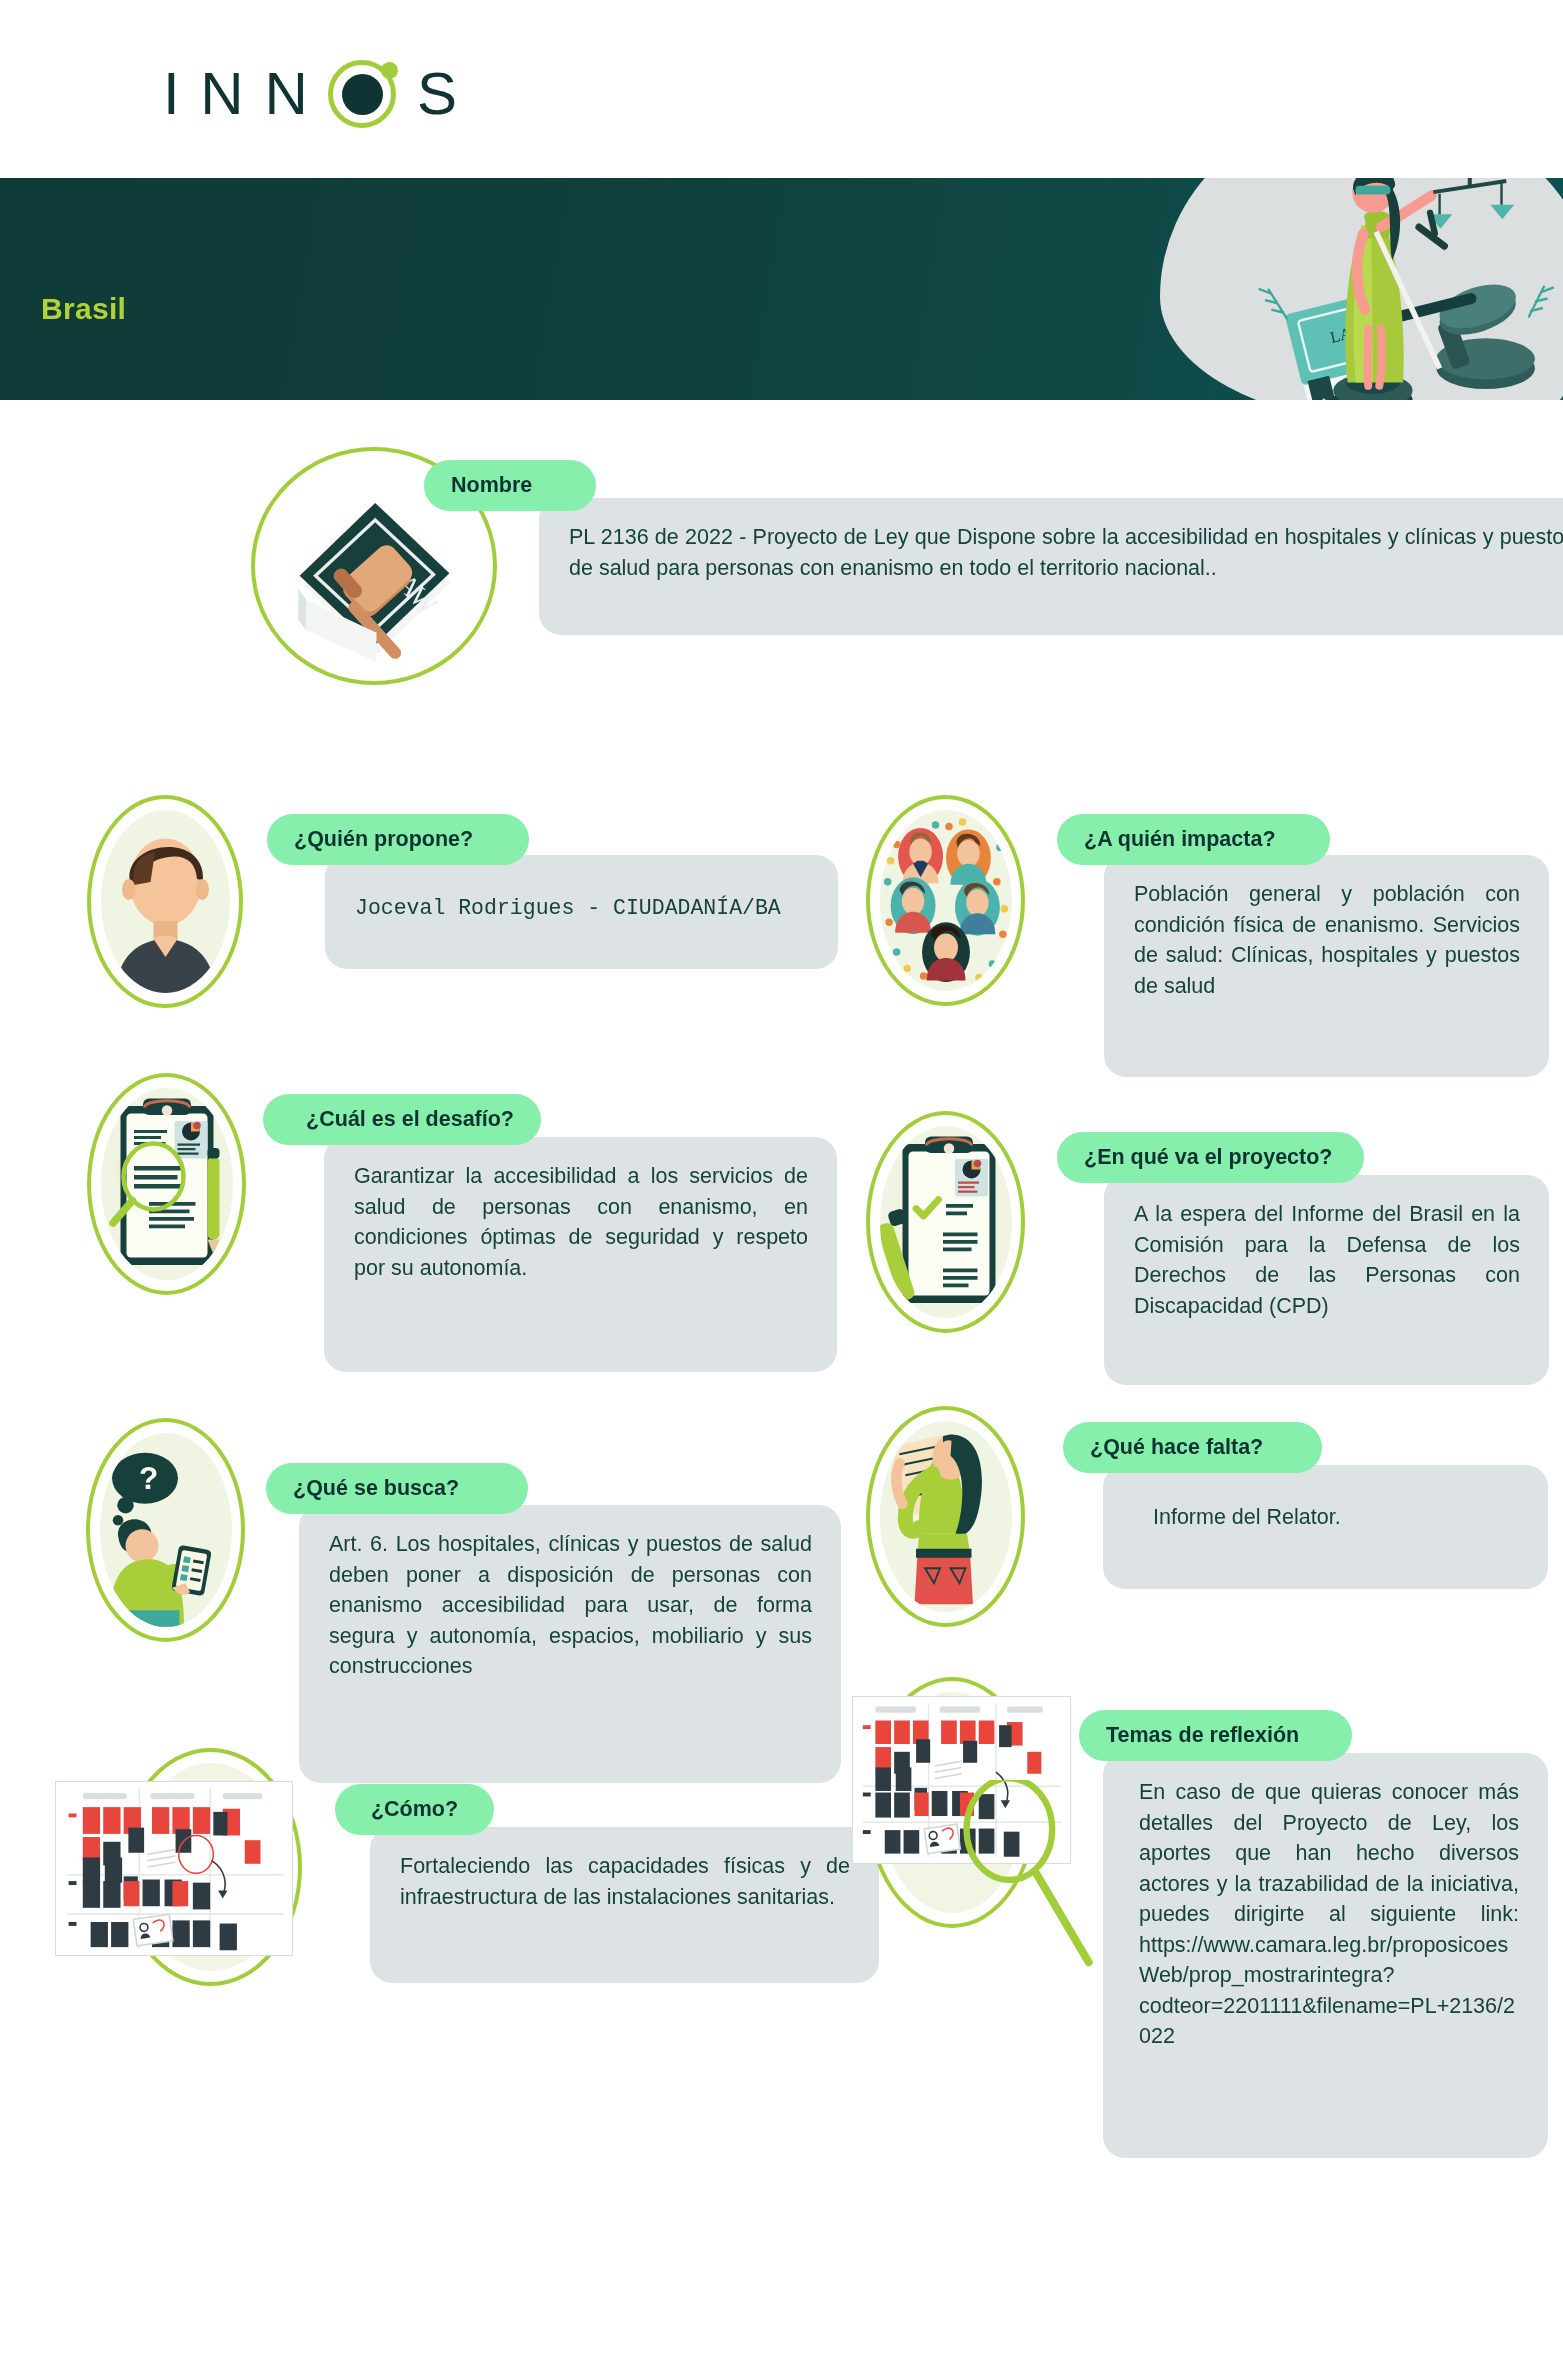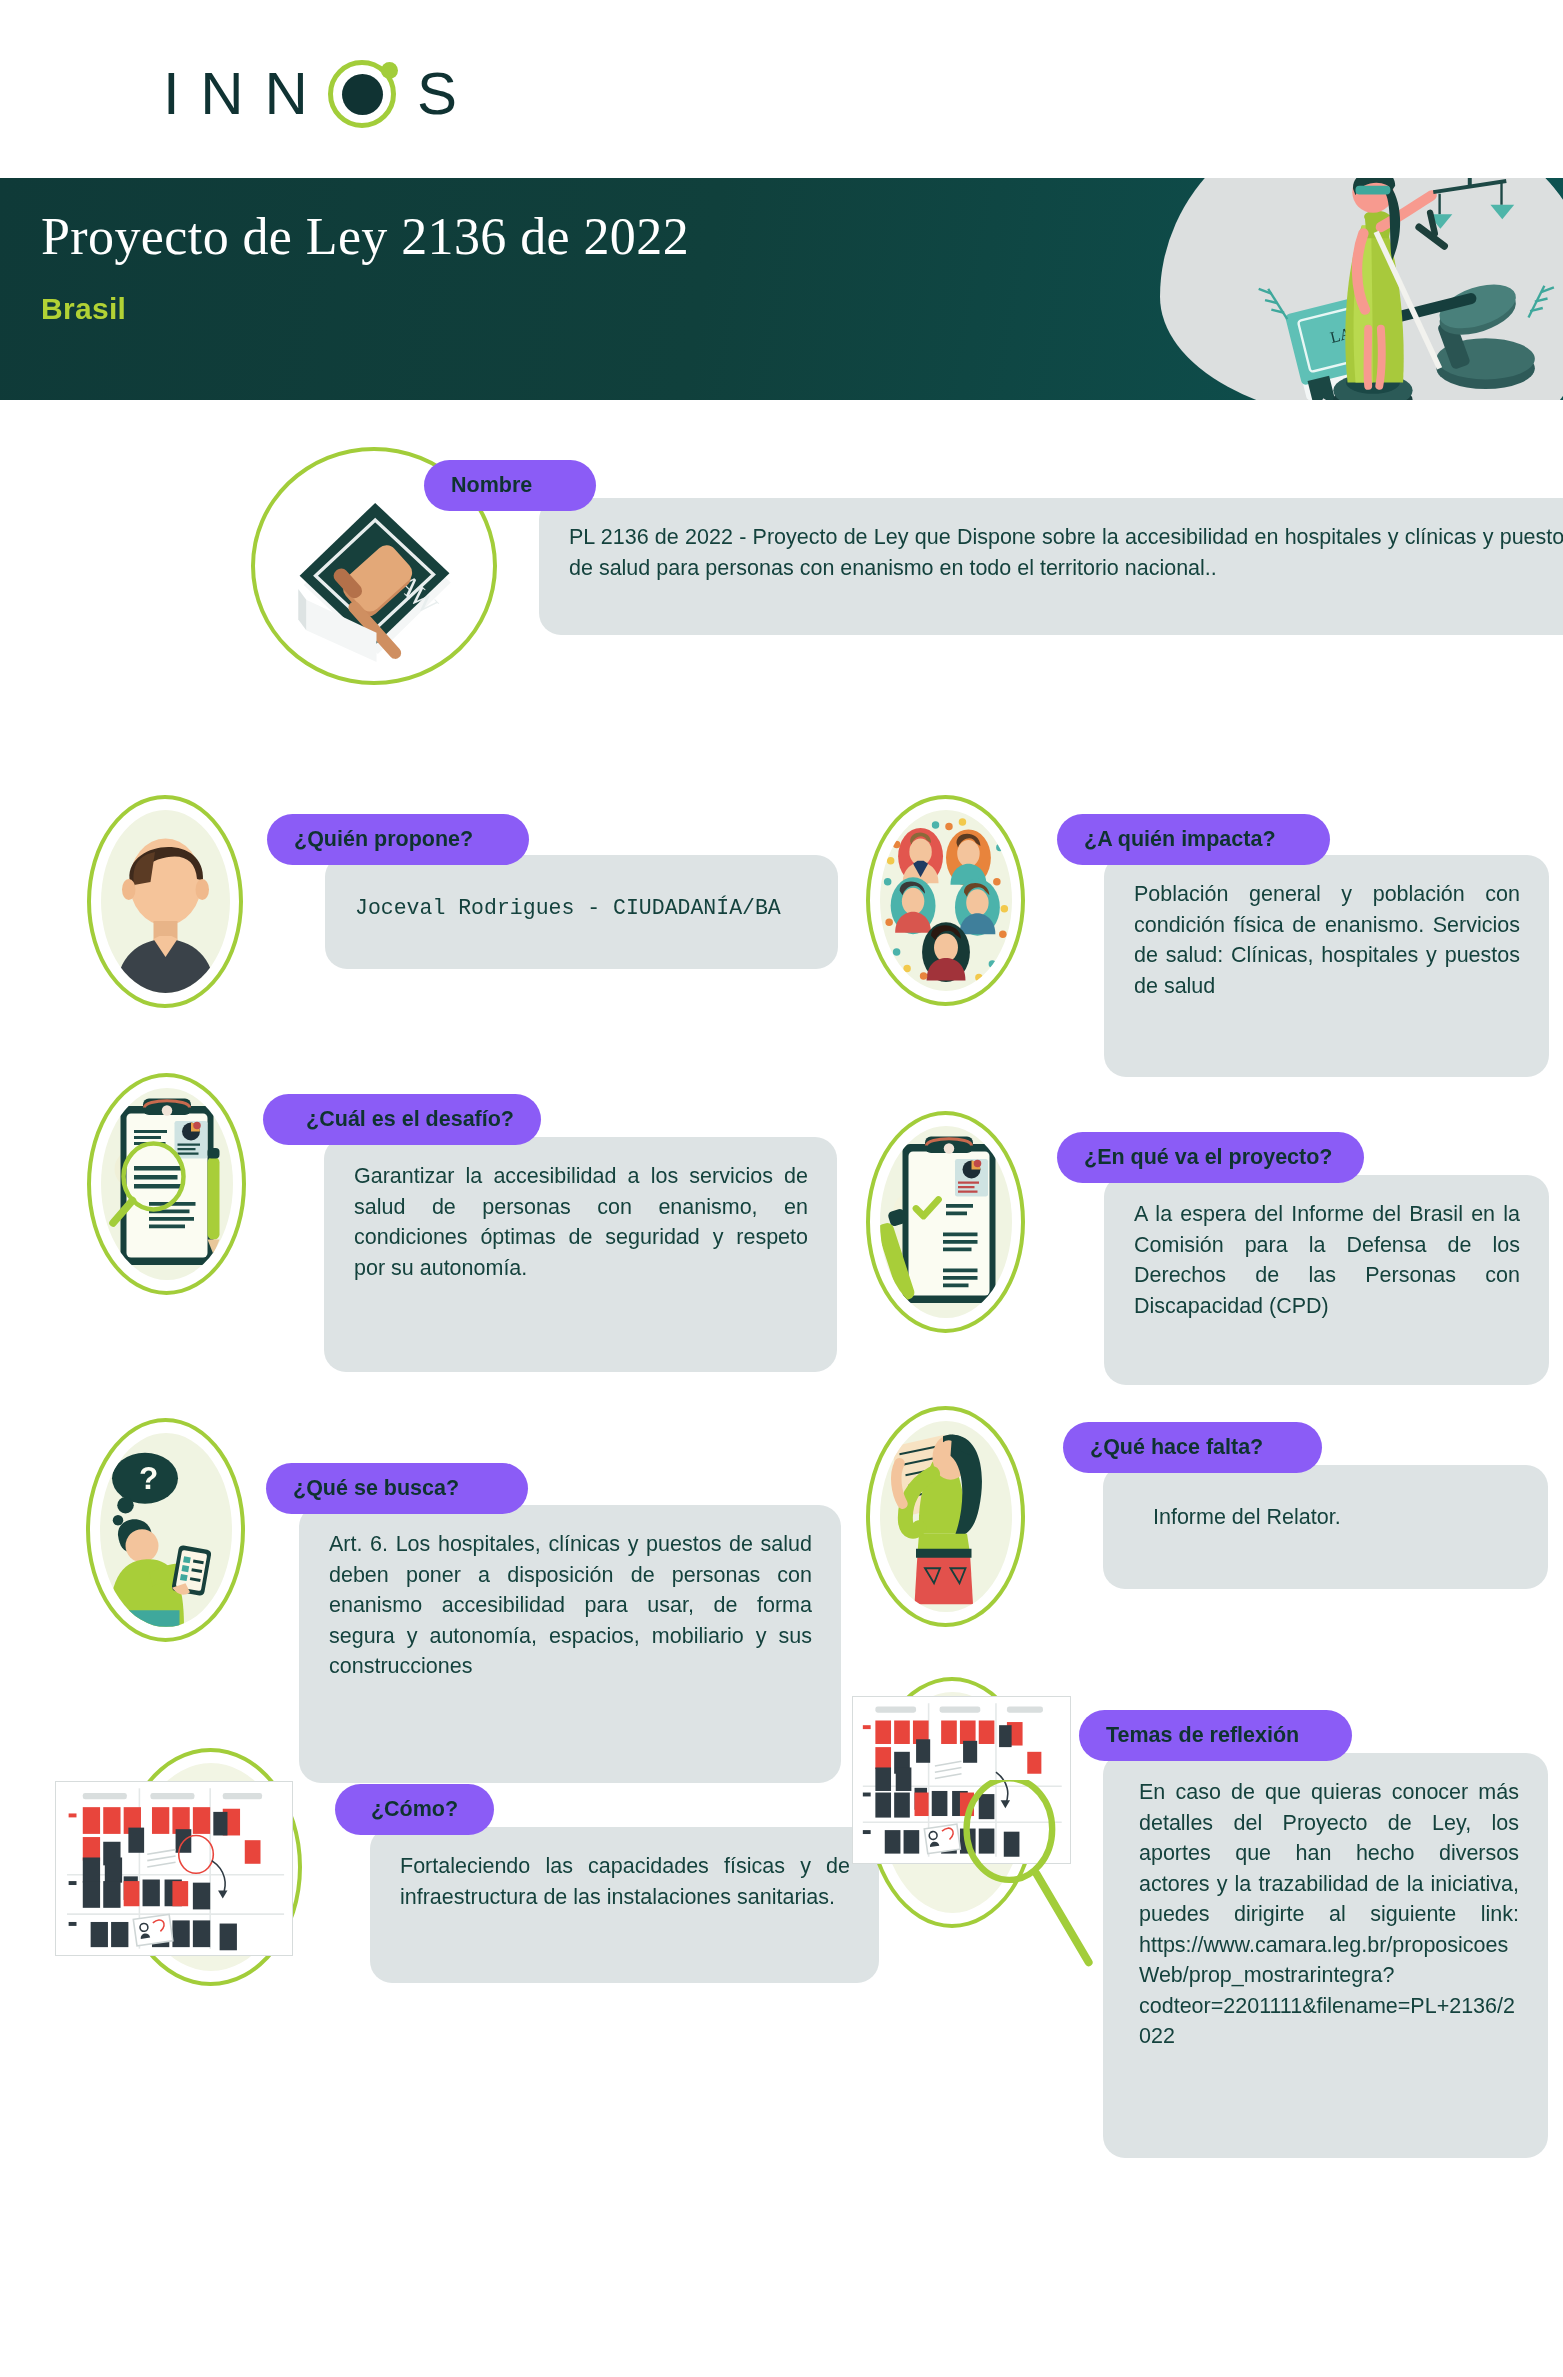--- a/index.html
+++ b/index.html
@@ -147,21 +147,21 @@
     right: 9.5px; bottom: 11px;
     border-radius: 50%;
     background: #f0f4e2;
     overflow: hidden;
   }
   .card .avatar.plain .inner { background: #ffffff; }
 
   .card .pill {
     position: absolute;
     height: 51px;
-    background: #8b5cf6;
+    background: #86efac;
     border-radius: 27px;
     display: flex;
     align-items: center;
     padding: 0 27px;
     z-index: 5;
   }
   .card .pill span {
     font-family: "Liberation Sans", sans-serif;
     font-size: 21.5px;
     font-weight: 700;
@@ -196,21 +196,20 @@
     <span class="logo-letter">N</span>
     <span class="logo-mark">
       <span class="ring"></span>
         <span class="core"></span>
         <span class="dot"></span>
     </span>
     <span class="logo-letter">S</span>
   </div>
 
   <div id="banner">
-    <div id="banner-title">Proyecto de Ley 2136 de 2022</div>
     <div id="banner-subtitle">Brasil</div>
 
     <div id="blob"></div>
     <div id="blob2"></div>
 
     <svg id="justice-art" viewBox="0 0 470 390">
 
       <ellipse cx="370" cy="300" rx="62" ry="26" fill="#2e5a58"></ellipse>
       <ellipse cx="370" cy="288" rx="62" ry="26" fill="#3d6e6a"></ellipse>
       <rect x="318" y="240" width="24" height="60" rx="6" fill="#2a5452" transform="rotate(-20 330 270)"></rect>

